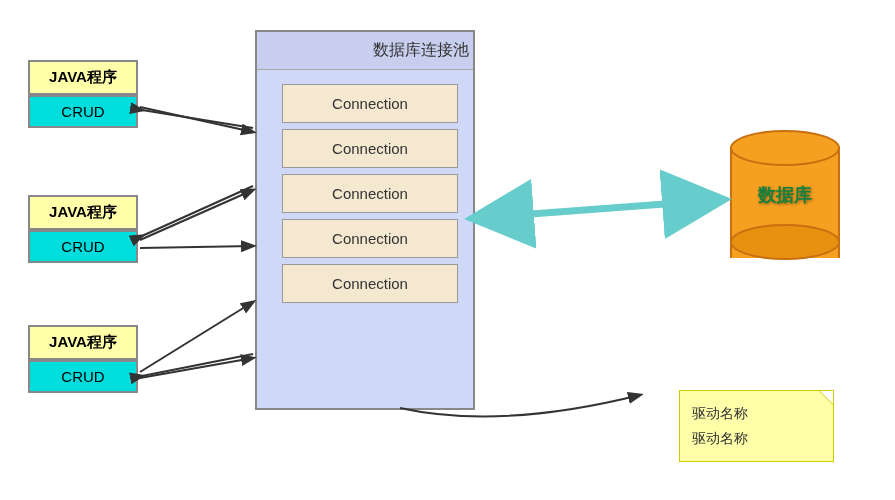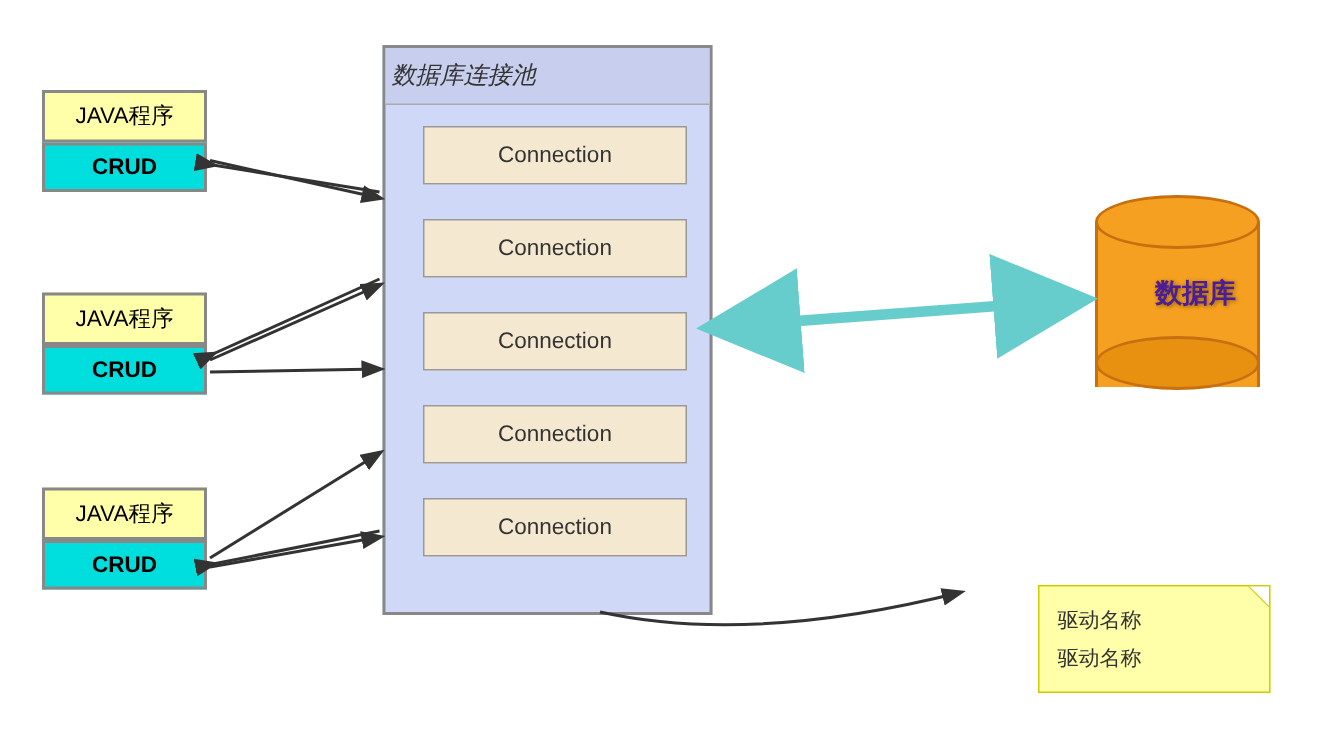--- a/index.html
+++ b/index.html
@@ -26,59 +26,58 @@
       align-items: center;
       gap: 0px;
     }
     .java-box {
       width: 110px;
       padding: 6px 10px;
       background: #ffffaa;
       border: 2px solid #888;
       text-align: center;
       font-size: 15px;
-      font-weight: normal;
+      font-weight: bold;
     }
     .crud-box {
       width: 110px;
       padding: 6px 10px;
       background: #00dddd;
       border: 2px solid #888;
       text-align: center;
       font-size: 15px;
-      font-weight: bold;
+      font-weight: normal;
     }
 
     .java-group-1 { top: 60px; }
     .java-group-2 { top: 195px; }
     .java-group-3 { top: 325px; }
 
     
     .pool-container {
       position: absolute;
       left: 255px;
       top: 30px;
       width: 220px;
       height: 380px;
       background: #d0d8f8;
       border: 2px solid #888;
     }
     .pool-title {
-      text-align: left;
+      text-align: right;
       padding: 8px 4px;
       font-size: 16px;
       color: #333;
       background: #c8cfee;
       border-bottom: 1px solid #aaa;
-      font-style: italic;
     }
     .pool-connections {
       display: flex;
       flex-direction: column;
-      gap: 23px;
+      gap: 6px;
       padding: 10px 15px;
       margin-top: 4px;
       margin-left: 10px;
     }
     .connection-box {
       background: #f5e8d0;
       border: 1.5px solid #999;
       padding: 10px 14px;
       text-align: center;
       font-size: 15px;
@@ -124,31 +123,30 @@
       border: 2.5px solid #c87010;
       border-radius: 50%;
     }
     .db-label {
       position: absolute;
       left: 50%;
       top: 50%;
       transform: translate(-50%, -50%);
       font-size: 18px;
       font-weight: bold;
-      color: #4c1d95;
+      color: #15803d;
       text-shadow: 1px 1px 3px rgba(0,0,0,0.4);
       white-space: nowrap;
       z-index: 10;
-      margin-left: 12px;
     }
 
     
     .note-box {
       position: absolute;
-      right: 48px;
+      right: 61px;
       bottom: 38px;
       width: 155px;
       background: #ffffaa;
       border: 1.5px solid #cccc00;
       padding: 10px 12px;
       font-size: 14px;
       line-height: 1.8;
       color: #333;
     }
     .note-box::before {

